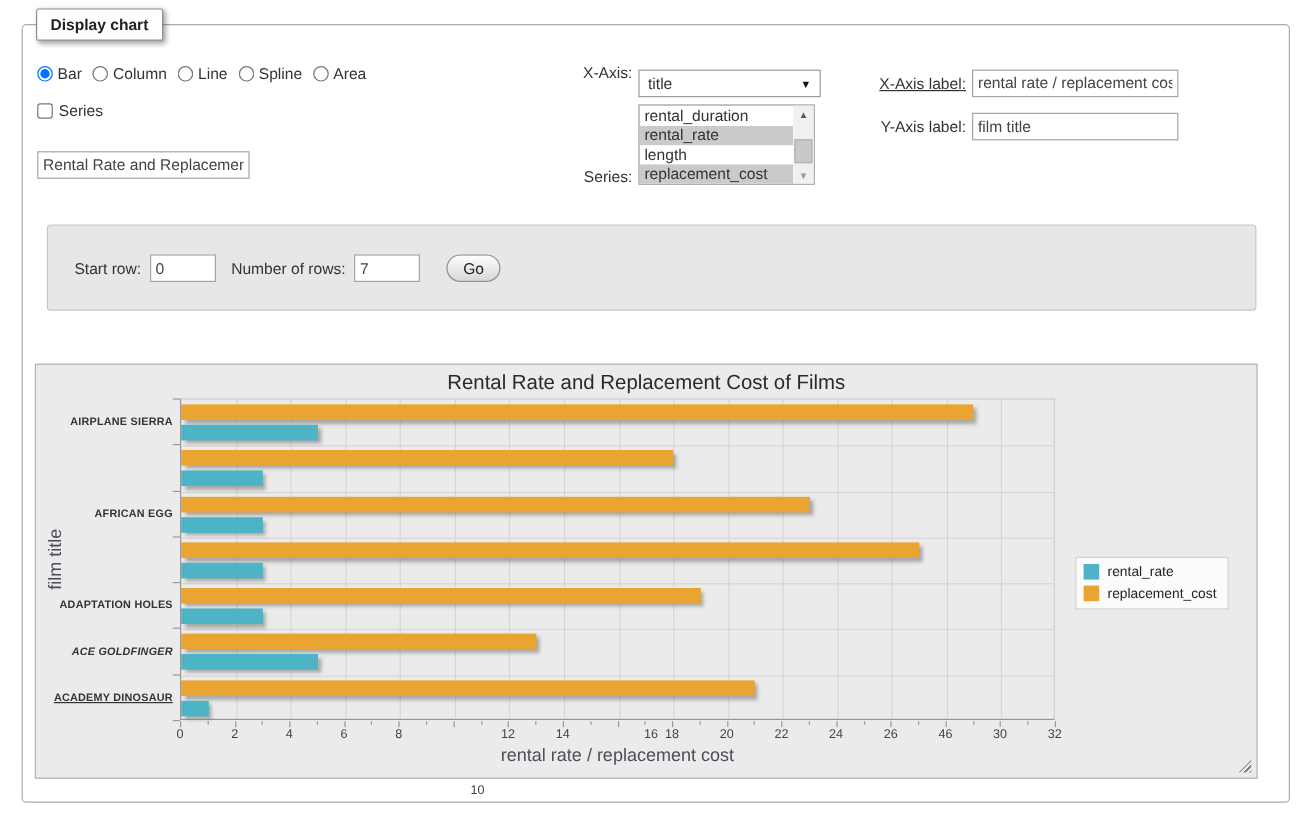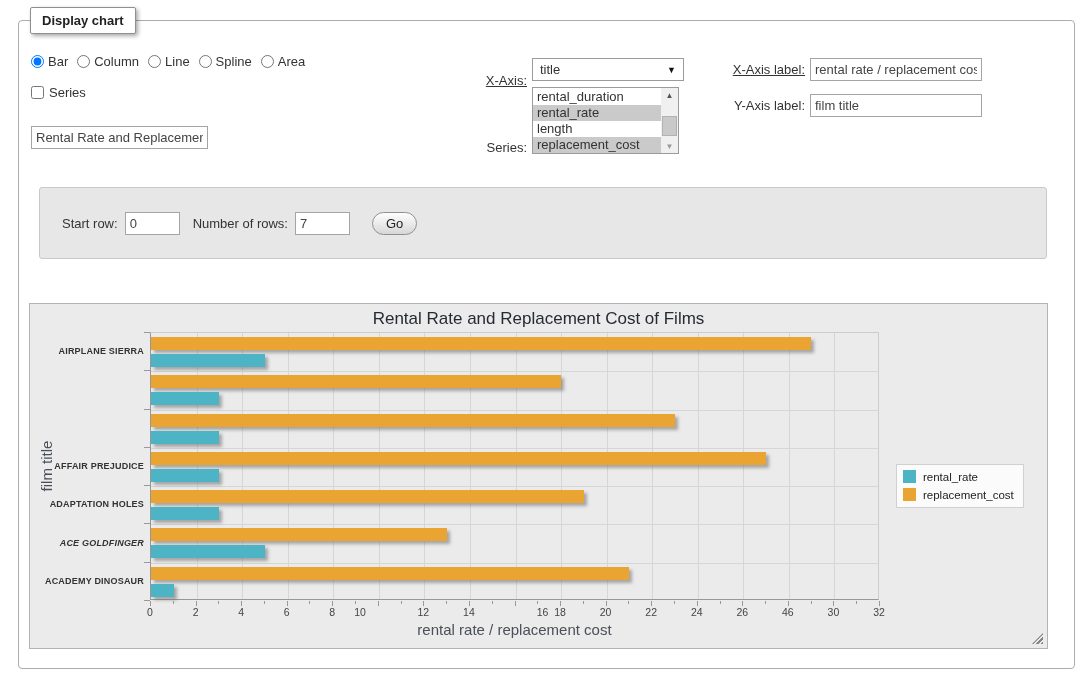--- a/index.html
+++ b/index.html
@@ -16,21 +16,21 @@
   .radio-row label { display:flex; align-items:center; margin-right:9px; }
   .radio-row input { margin:0 4px 0 0; }
   .stacked-row { position:absolute; left:12px; top:64px; display:flex; align-items:center; }
   .stacked-row input { margin:0 5px 0 0; }
 
   input[type=text] { border:1px solid #a5a5a5; background:#fff; color:#444;
                      font:13px "Liberation Sans", sans-serif; padding:2px 4px; }
   .title-input { position:absolute; left:12px; top:105px; width:177px; height:23px; }
 
   .cap { position:absolute; text-align:right; color:#333; }
-  .cap-xaxis  { left:400px; top:52px; width:108px;text-decoration:underline; }
+  .cap-xaxis  { left:400px; top:32px; width:108px; }
   .cap-series { left:400px; top:119px; width:108px; }
   .cap-xlabel { left:674px; top:41px; width:112px;text-decoration:underline; }
   .cap-ylabel { left:674px; top:77px; width:112px; }
 
   .selectbox { position:absolute; left:513px; top:37px; width:152px; height:23px; background:#fff;
                border:1px solid #9b9b9b; display:flex; align-items:center; justify-content:space-between;
                padding:0 7px; cursor:default; }
   .selectbox .arr { font-size:9px; color:#111; }
 
   .mlist { position:absolute; left:513px; top:66px; width:147px; height:67px; background:#fff;
@@ -189,24 +189,24 @@
           <div class="bar" style="top: 135.857px; width: 68.1159px; background: rgb(77, 180, 197);"></div>
           <div class="bar" style="top: 157.143px; width: 432.616px; background: rgb(233, 164, 49);"></div>
           <div class="bar" style="top: 174.143px; width: 68.1159px; background: rgb(77, 180, 197);"></div>
           <div class="bar" style="top: 195.429px; width: 295.928px; background: rgb(233, 164, 49);"></div>
           <div class="bar" style="top: 212.429px; width: 113.678px; background: rgb(77, 180, 197);"></div>
           <div class="bar" style="top: 233.714px; width: 478.178px; background: rgb(233, 164, 49);"></div>
           <div class="bar" style="top: 250.714px; width: 22.5534px; background: rgb(77, 180, 197);"></div>
         </div>
       <div class="cats">
           <div class="cat" style="top: 0px; height: 38.2857px;">AIRPLANE SIERRA</div>
-          <div class="cat" style="top: 114.857px; height: 38.2857px;">AFFAIR PREJUDICE</div>
+          <div class="cat" style="top: 76.5714px; height: 38.2857px;">AFRICAN EGG</div>
           <div class="cat" style="top: 153.143px; height: 38.2857px;">ADAPTATION HOLES</div>
           <div class="cat" style="top: 191.429px; height: 38.2857px; font-style: italic;">ACE GOLDFINGER</div>
-          <div class="cat" style="top: 229.714px; height: 38.2857px;">ACADEMY DINOSAUR</div>
+          <div class="cat" style="top: 229.714px; height: 38.2857px; text-decoration: underline;">ACADEMY DINOSAUR</div>
         </div>
       <div class="xtitle">rental rate / replacement cost</div>
       <div class="legend">
           <div class="litem">
             <div class="lswatch" style="background: rgb(77, 180, 197);"></div>
             <span>rental_rate</span>
           </div>
           <div class="litem">
             <div class="lswatch" style="background: rgb(233, 164, 49);"></div>
             <span>replacement_cost</span>
@@ -244,21 +244,21 @@
         <div class="tick" style="left: 757.875px; top: 297px; height: 5px;"></div>
         <div class="tick" style="left: 780.656px; top: 297px; height: 3px;"></div>
         <div class="tick" style="left: 803.438px; top: 297px; height: 5px;"></div>
         <div class="tick" style="left: 826.219px; top: 297px; height: 3px;"></div>
         <div class="tick" style="left: 849px; top: 297px; height: 5px;"></div>
         <div class="xticklabel" style="left: 120px;">0</div>
         <div class="xticklabel" style="left: 165.562px;">2</div>
         <div class="xticklabel" style="left: 211.125px;">4</div>
         <div class="xticklabel" style="left: 256.688px;">6</div>
         <div class="xticklabel" style="left: 302.25px;">8</div>
-        <div class="xticklabel" style="left: 330px;">10</div>
+        <div class="xticklabel" style="left: 368px; margin-top: 47px;">10</div>
         <div class="xticklabel" style="left: 393.375px;">12</div>
         <div class="xticklabel" style="left: 438.938px;">14</div>
         <div class="xticklabel" style="left: 484.5px; margin-left: 28px;">16</div>
         <div class="xticklabel" style="left: 530.062px;">18</div>
         <div class="xticklabel" style="left: 575.625px;">20</div>
         <div class="xticklabel" style="left: 621.188px;">22</div>
         <div class="xticklabel" style="left: 666.75px;">24</div>
         <div class="xticklabel" style="left: 712.312px;">26</div>
         <div class="xticklabel" style="left: 757.875px;">46</div>
         <div class="xticklabel" style="left: 803.438px;">30</div>

